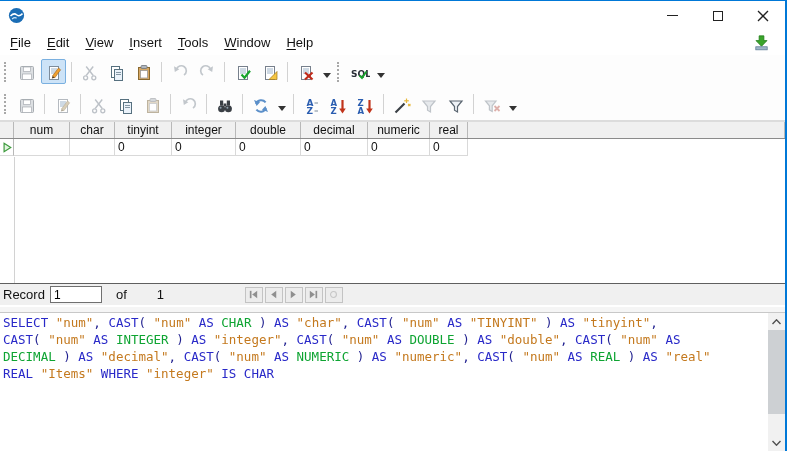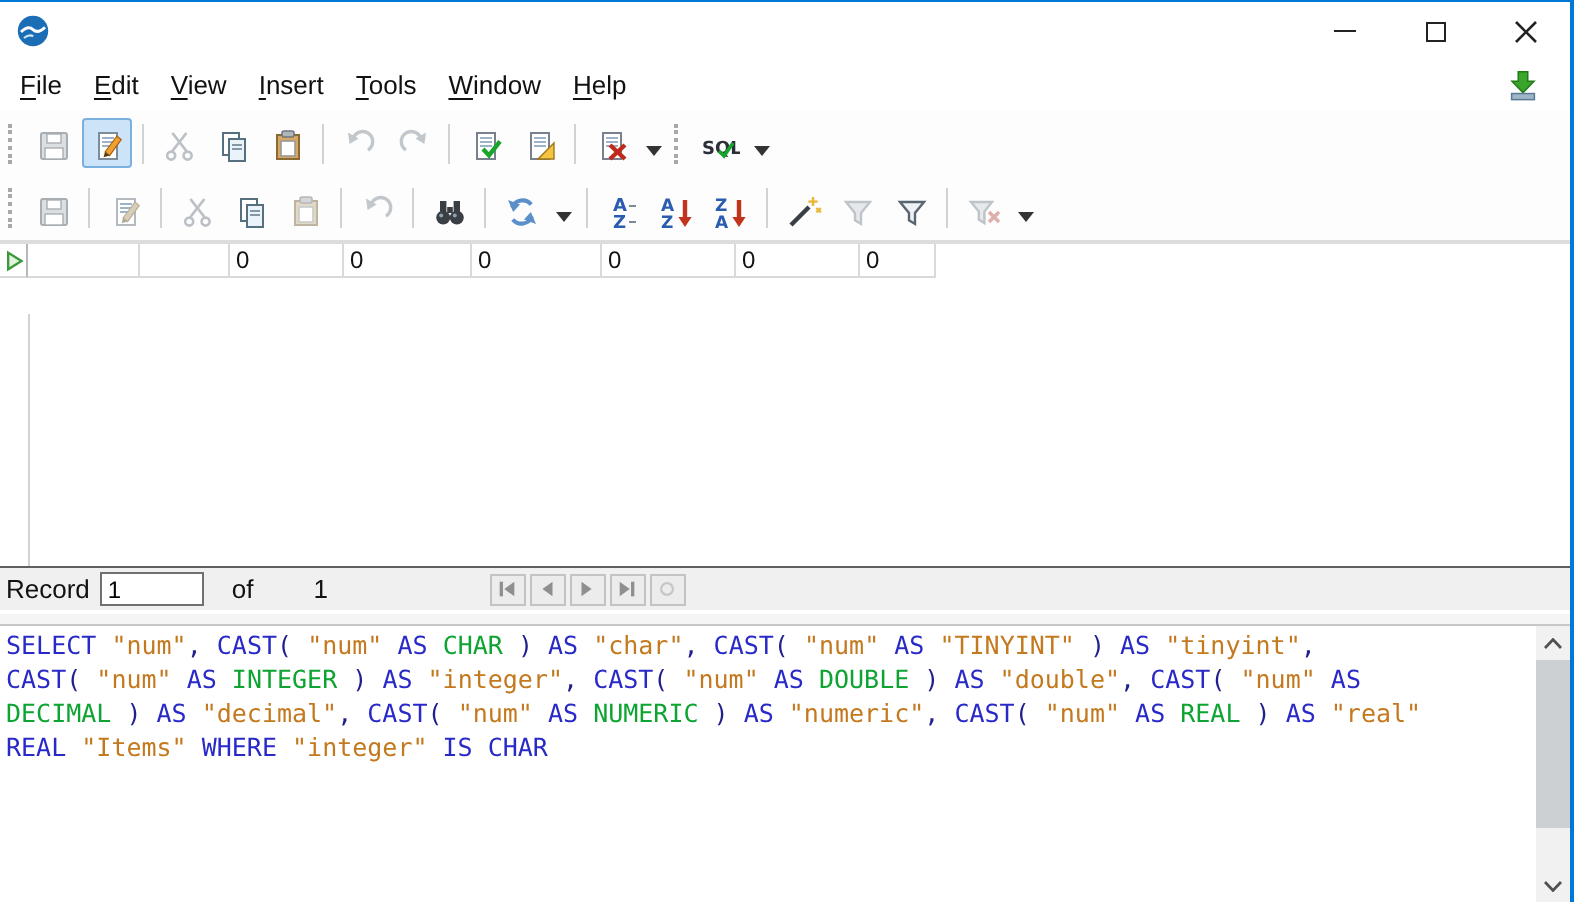--- a/index.html
+++ b/index.html
@@ -347,20 +347,32 @@
         </svg>
       </div>
       <div class="tb-dd">
         <svg width="8" height="5" viewBox="0 0 8 5">
           <polygon points="0,0 8,0 4,5" fill="#333"></polygon>
         </svg>
       </div>
     </div>
 
   <div class="grid-area">
+    <div class="grid-header" id="grid-header">
+        <div class="gh-corner"></div>
+        <div class="gh-cell" style="width: 56px;">num</div>
+        <div class="gh-cell" style="width: 45px;">char</div>
+        <div class="gh-cell" style="width: 57px;">tinyint</div>
+        <div class="gh-cell" style="width: 64px;">integer</div>
+        <div class="gh-cell" style="width: 65px;">double</div>
+        <div class="gh-cell" style="width: 67px;">decimal</div>
+        <div class="gh-cell" style="width: 62px;">numeric</div>
+        <div class="gh-cell" style="width: 38px;">real</div>
+        <div class="gh-cell gh-fill"></div>
+      </div>
     <div id="grid-rows">
         <div class="grid-row">
           <div class="gr-ind">
             <svg width="10" height="11" viewBox="0 0 12 13">
               <polygon points="2.5,1.5 10.5,6.5 2.5,11.5" fill="#e2f4df" stroke="#3c9a3c" stroke-width="1.4"></polygon>
             </svg>
           </div>
           <div class="gr-cell" style="width: 56px;"></div>
           <div class="gr-cell" style="width: 45px;"></div>
           <div class="gr-cell" style="width: 57px;">0</div>

